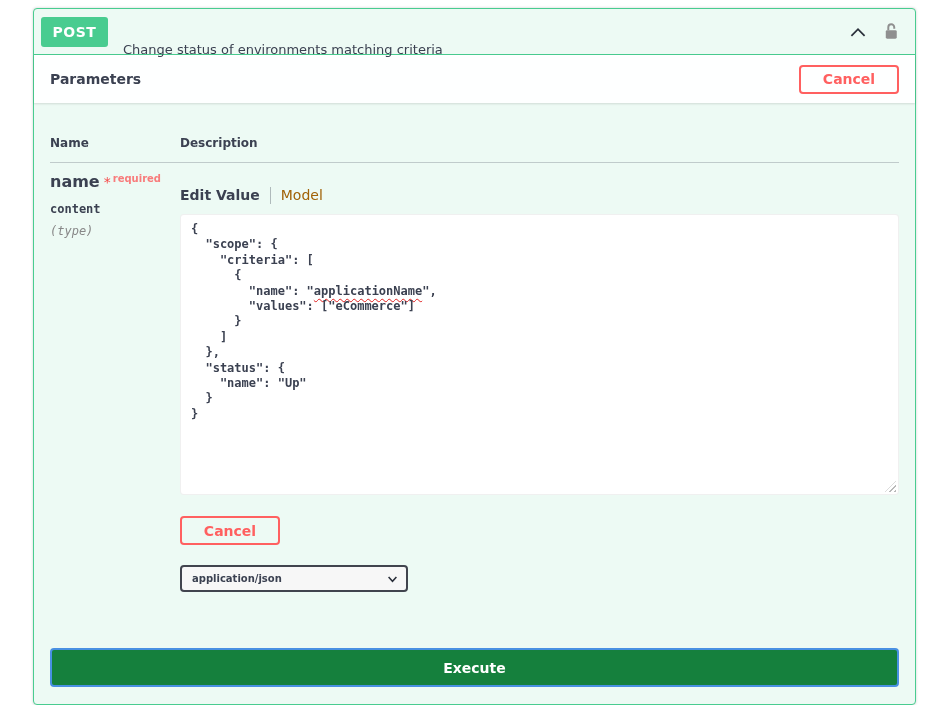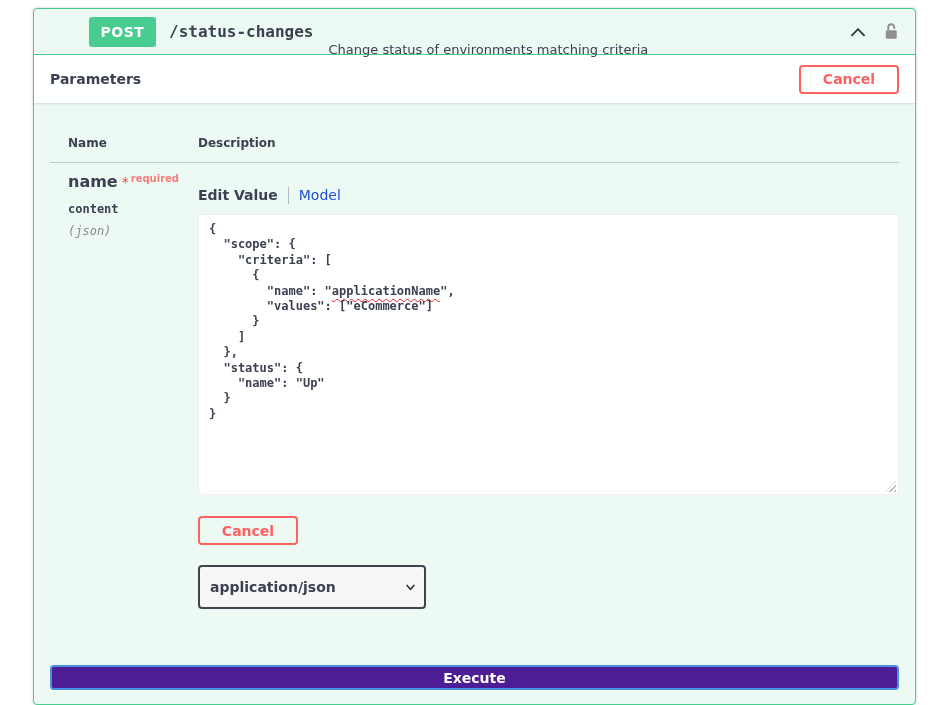--- a/index.html
+++ b/index.html
@@ -31,21 +31,20 @@
   .method-badge {
     background: #49cc90;
     color: #fff;
     font-weight: bold;
     font-size: 14px;
     padding: 7px 4px;
     width: 67px;
     text-align: center;
     border-radius: 3px;
     letter-spacing: .5px;
-    margin-left: 48px;
   }
   .endpoint-path {
     font-family: "DejaVu Sans Mono", "Liberation Mono", monospace;
     font-weight: bold;
     font-size: 16px;
     margin-left: 13px;
     color: #3b4151;
   }
   .summary-desc {
     font-size: 13px;
@@ -83,21 +82,21 @@
     cursor: pointer;
   }
   .section-header .btn-cancel { margin-left: auto; }
   
   .table-area { padding: 0 16px; }
   .thead {
     display: flex;
     padding: 33px 0 12px;
     border-bottom: 1px solid rgba(59,65,81,.25);
   }
-  .col-name { width: 130px; flex: 0 0 130px; margin-left: 18px; }
+  .col-name { width: 130px; flex: 0 0 130px; }
   .col-desc { flex: 1; }
   .th { font-size: 12px; font-weight: bold; color: #3b4151; }
   .param-row { display: flex; padding-top: 9px; }
   .param-name { font-size: 16px; font-weight: bold; color: #3b4151; }
   .required-star { color: #f64a4a; font-size: 14px; margin-left: 4px; }
   .required-label { color: #f87c7c; font-size: 10px; font-weight: bold; vertical-align: 5px; margin-left: 2px; }
   .param-type {
     font-family: "DejaVu Sans Mono", "Liberation Mono", monospace;
     font-weight: bold;
     font-size: 12px;
@@ -108,21 +107,21 @@
     font-family: "DejaVu Sans Mono", "Liberation Mono", monospace;
     font-style: italic;
     font-size: 12px;
     margin-top: 8px;
     color: #888;
   }
   
   .tabs { display: flex; align-items: flex-start; margin-top: 15px; }
   .tab { background: none; border: none; font-family: inherit; font-size: 14px; cursor: pointer; padding: 0; }
   .tab.active { font-weight: bold; color: #3b4151; }
-  .tab.inactive { color: #1d4ed8; }
+  .tab.inactive { color: #a16207; }
   .tab-divider { width: 1px; height: 17px; background: rgba(59,65,81,.35); margin: 0 10px; }
   
   .body-editor {
     position: relative;
     margin-top: 10px;
     background: #fff;
     border: 1px solid rgba(0,0,0,.06);
     border-radius: 4px;
     height: 281px;
     padding: 7px 10px;
@@ -150,63 +149,62 @@
     clip-path: polygon(100% 0, 100% 100%, 0 100%);
     cursor: nwse-resize;
   }
   .body-cancel { margin-top: 21px; }
   
   .content-type { margin-top: 20px; }
   .ct-label { font-size: 12px; font-weight: bold; color: #3b4151; }
   .select-wrap { position: relative; width: 228px; margin-top: 8px; }
   .ct-select {
     width: 100%;
-    height: 44px;
+    height: 27px;
     appearance: none;
     -webkit-appearance: none;
     border: 2px solid #41444e;
     border-radius: 4px;
     background: #f7f7f7;
     font-family: "DejaVu Sans", "Liberation Sans", sans-serif;
     font-weight: bold;
-    font-size: 14px;
+    font-size: 10px;
     color: #3b4151;
     padding: 0 30px 0 10px;
     cursor: pointer;
   }
   .select-chevron {
     position: absolute;
     right: 9px; top: 50%;
     transform: translateY(-50%);
     pointer-events: none;
     display: flex;
   }
   
   .execute-row { margin: 56px 16px 0; }
   .btn-execute {
     width: 100%;
-    height: 25px;
-    background: #4c1d95;
+    height: 39px;
+    background: #15803d;
     border: 2px solid #4990e2;
     border-radius: 4px;
     color: #fff;
     font-family: "DejaVu Sans", "Liberation Sans", sans-serif;
     font-weight: bold;
     font-size: 14px;
     cursor: pointer;
   }
 </style>
 </head>
 <body>
 
 <div class="opblock">
 
   <div class="opblock-summary">
     <span class="method-badge">POST</span>
-    <span class="endpoint-path">/status-changes</span>
     <span class="summary-desc">Change status of environments matching criteria</span>
     <span class="summary-right">
       <button class="icon-btn">
         <span style="display:flex">
           <svg width="22" height="22" viewBox="0 0 20 20">
               <polyline points="4,13.5 10,7.5 16,13.5" fill="none" stroke="#2a2f3a" stroke-width="1.6"></polyline>
             </svg>
         </span>
       </button>
       <button class="icon-btn">
@@ -230,21 +228,21 @@
       <div class="col-name th">Name</div>
       <div class="col-desc th">Description</div>
     </div>
 
     <div class="param-row">
       <div class="col-name">
         <div>
           <span class="param-name">name</span><span class="required-star">*</span><span class="required-label">required</span>
         </div>
         <div class="param-type">content</div>
-        <div class="param-in">(json)</div>
+        <div class="param-in">(type)</div>
       </div>
 
       <div class="col-desc">
         <div class="tabs">
           <button class="tab active">Edit Value</button>
           <span class="tab-divider"></span>
           <button class="tab inactive">Model</button>
         </div>
 
         <div class="body-editor"><span>{

